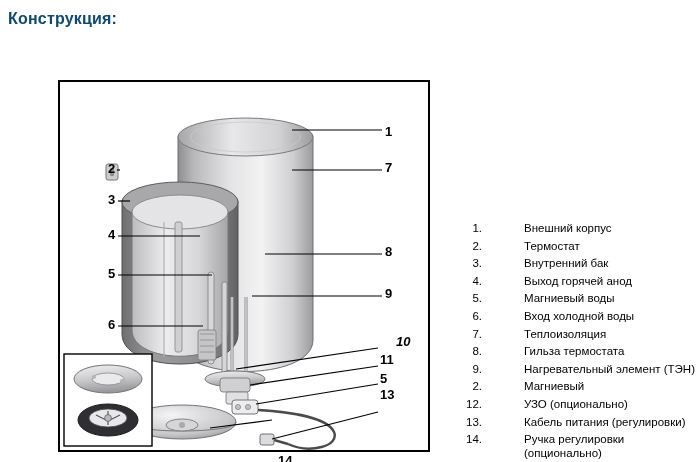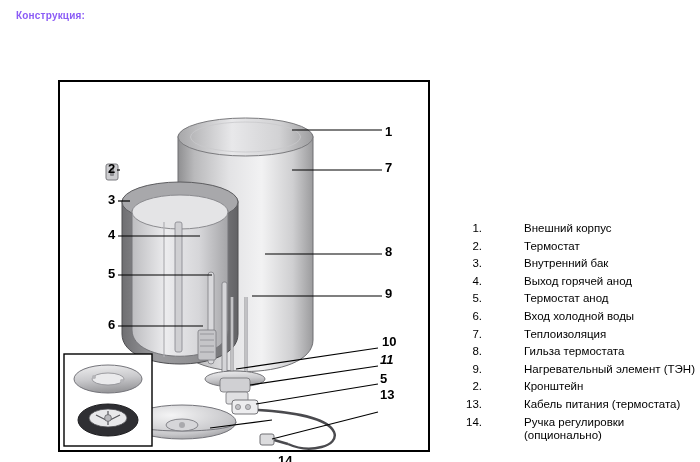--- a/index.html
+++ b/index.html
@@ -11,25 +11,24 @@
     height: 462px;
     background: #ffffff;
     font-family: "Liberation Sans", sans-serif;
     position: relative;
     overflow: hidden;
   }
   #page-title {
     position: absolute;
     left: 8px;
     top: 10px;
-    font-size: 10px;
+    font-size: 16px;
     font-weight: bold;
-    color: #8b5cf6;
+    color: #0c4a6e;
     letter-spacing: 0.2px;
-    margin-left: 8px;
   }
   
   #diagram-frame {
     position: absolute;
     left: 58px;
     top: 80px;
     width: 372px;
     height: 372px;
     border: 2px solid #000;
     background: #fff;
@@ -215,22 +214,22 @@
 
 <div class="callout" style="left:385px; top:125px;">1</div>
 <div class="callout" style="left:108px; top:162px;">2</div>
 <div class="callout" style="left:108px; top:193px;">3</div>
 <div class="callout" style="left:108px; top:228px;">4</div>
 <div class="callout" style="left:108px; top:267px;">5</div>
 <div class="callout" style="left:108px; top:318px;">6</div>
 <div class="callout" style="left:385px; top:161px;">7</div>
 <div class="callout" style="left:385px; top:245px;">8</div>
 <div class="callout" style="left:385px; top:287px;">9</div>
-<div class="callout" style="left:382px; top:335px;">10</div>
-<div class="callout" style="left:380px; top:353px;font-style:italic;">11</div>
+<div class="callout" style="left:396px; top:335px;font-style:italic;">10</div>
+<div class="callout" style="left:380px; top:353px;">11</div>
 <div class="callout" style="left:380px; top:372px;">5</div>
 <div class="callout" style="left:380px; top:388px;">13</div>
 <div class="callout" style="left:278px; top:406px;margin-top:48px;">14</div>
 
 <div id="legend">
   <div class="legend-row">
     <span class="legend-num">1.</span>
     <span class="legend-label">Внешний корпус</span>
   </div>
   <div class="legend-row">
@@ -240,43 +239,47 @@
   <div class="legend-row">
     <span class="legend-num">3.</span>
     <span class="legend-label">Внутренний бак</span>
   </div>
   <div class="legend-row">
     <span class="legend-num">4.</span>
     <span class="legend-label">Выход горячей анод</span>
   </div>
   <div class="legend-row">
     <span class="legend-num">5.</span>
-    <span class="legend-label">Термостат анод</span>
+    <span class="legend-label">Магниевый воды</span>
   </div>
   <div class="legend-row">
     <span class="legend-num">6.</span>
     <span class="legend-label">Вход холодной воды</span>
   </div>
   <div class="legend-row">
     <span class="legend-num">7.</span>
     <span class="legend-label">Теплоизоляция</span>
   </div>
   <div class="legend-row">
     <span class="legend-num">8.</span>
     <span class="legend-label">Гильза термостата</span>
   </div>
   <div class="legend-row">
     <span class="legend-num">9.</span>
     <span class="legend-label">Нагревательный элемент (ТЭН)</span>
   </div>
   <div class="legend-row">
     <span class="legend-num">2.</span>
-    <span class="legend-label">Кронштейн</span>
+    <span class="legend-label">Магниевый</span>
+  </div>
+  <div class="legend-row">
+    <span class="legend-num">12.</span>
+    <span class="legend-label">УЗО (опционально)</span>
   </div>
   <div class="legend-row">
     <span class="legend-num">13.</span>
-    <span class="legend-label">Кабель питания (термостата)</span>
+    <span class="legend-label">Кабель питания (регулировки)</span>
   </div>
   <div class="legend-row">
     <span class="legend-num">14.</span>
     <span class="legend-label">Ручка регулировки (опционально)</span>
   </div>
 </div>
 
 </body></html>

